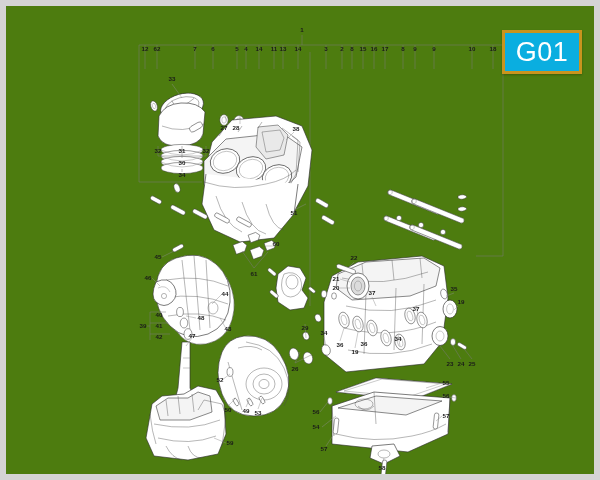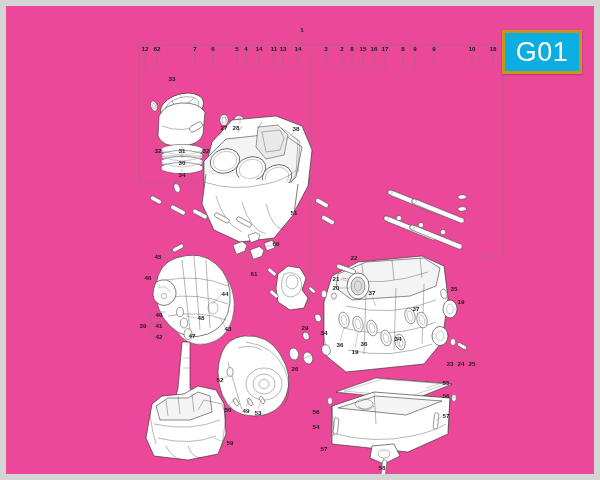--- a/index.html
+++ b/index.html
@@ -4,21 +4,21 @@
 <title>Parts Diagram G01</title>
 <style>
   html,body{margin:0;padding:0;background:#ffffff;}
   body{
     font-family:"Liberation Sans", sans-serif;
     -webkit-font-smoothing:antialiased;
   }
   #viewport{
     position:relative;
     width:600px;height:480px;
-    background:#ec4899;
+    background:#4d7c0f;
     box-sizing:border-box;
     border:6px solid #d4d4d4;
     overflow:hidden;
   }
   #diagram-svg{
     position:absolute;left:0;top:0;
     width:588px;height:468px;
     display:block;
   }
   

